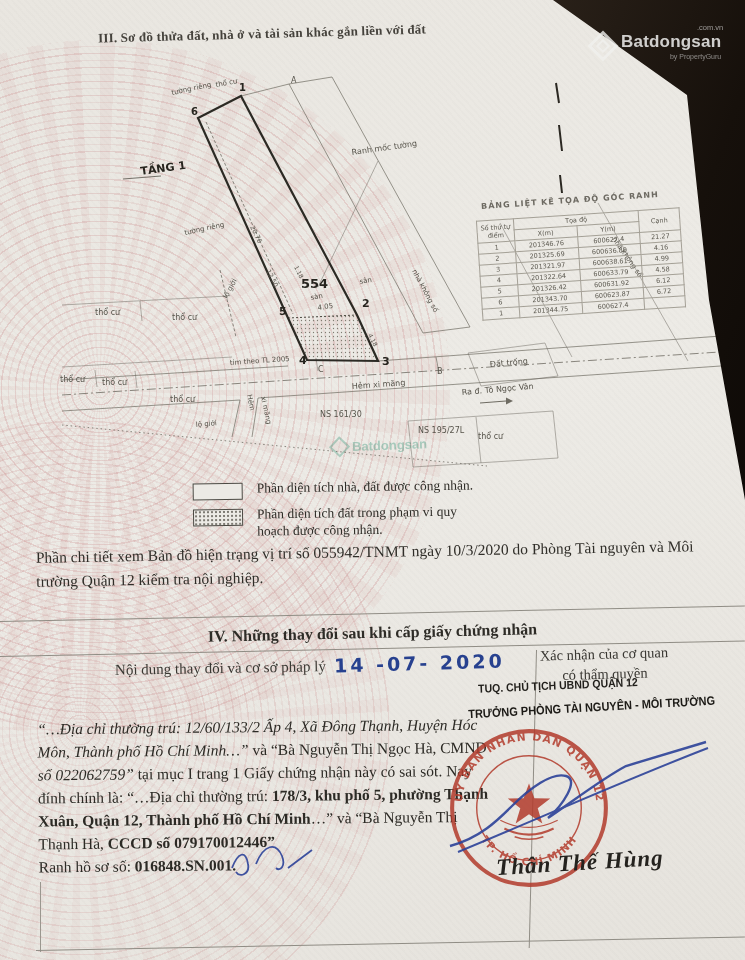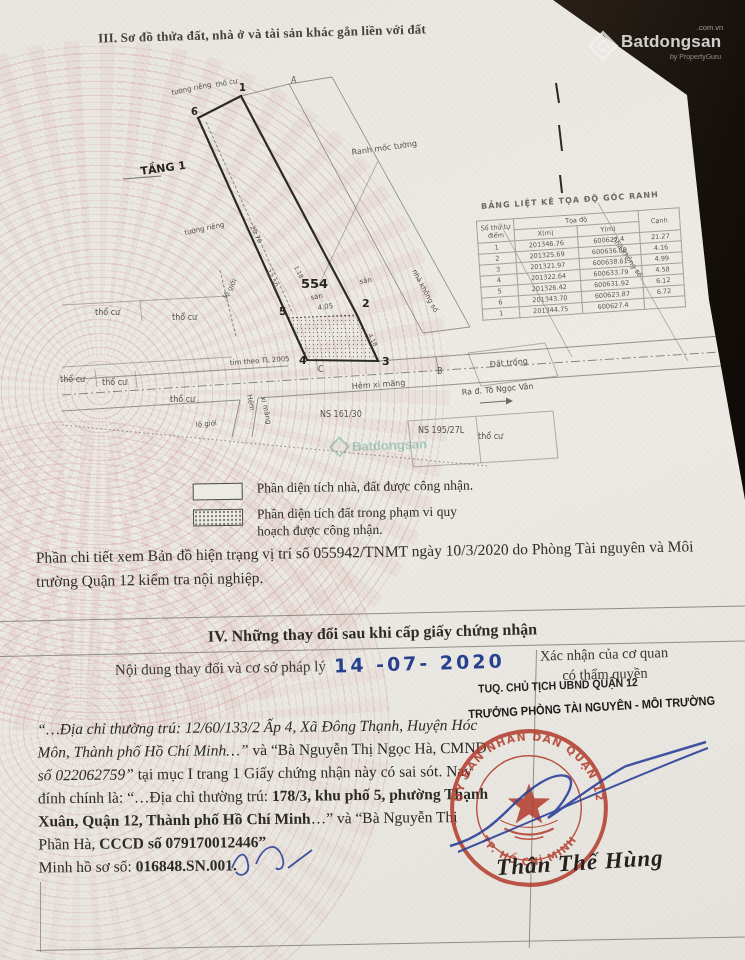--- a/index.html
+++ b/index.html
@@ -262,22 +262,22 @@
   </div>
   <div class="stampline1">TUQ. CHỦ TỊCH UBND QUẬN 12</div>
   <div class="stampline2">TRƯỞNG PHÒNG TÀI NGUYÊN - MÔI TRƯỜNG</div>
 
   <div class="body" id="correction-text">
       <div><span class="i">“…Địa chỉ thường trú: 12/60/133/2 Ấp 4, Xã Đông Thạnh, Huyện Hóc</span></div>
       <div><span class="i">Môn, Thành phố Hồ Chí Minh…”</span><span class=""> và “Bà Nguyễn Thị Ngọc Hà, CMND</span></div>
       <div><span class="i">số 022062759”</span><span class=""> tại mục I trang 1 Giấy chứng nhận này có sai sót. Nay</span></div>
       <div><span class="">đính chính là: “…Địa chỉ thường trú: </span><span class="b">178/3, khu phố 5, phường Thạnh</span></div>
       <div><span class="b">Xuân, Quận 12, Thành phố Hồ Chí Minh</span><span class="">…” và “Bà Nguyễn Thị</span></div>
-      <div><span class="">Phần Hà, </span><span class="b">CCCD số 079170012446”</span></div>
-      <div><span class="">Minh hồ sơ số: </span><span class="b">016848.SN.001.</span></div>
+      <div><span class="">Thạnh Hà, </span><span class="b">CCCD số 079170012446”</span></div>
+      <div><span class="">Ranh hồ sơ số: </span><span class="b">016848.SN.001.</span></div>
     </div>
 
   <svg class="seal" viewBox="0 0 160 160">
     <defs>
       <path id="arcTop" d="M14,80 A66,66 0 0 1 146,80" fill="none"></path>
       <path id="arcBot" d="M24,80 A56,56 0 0 0 136,80" fill="none"></path>
     </defs>
     <circle cx="80" cy="80" r="75" fill="none" stroke="#b23b2c" stroke-width="4"></circle>
     <circle cx="80" cy="80" r="51" fill="none" stroke="#b23b2c" stroke-width="1.4"></circle>
     <text font-family="DejaVu Sans, sans-serif" font-size="10.5" font-weight="bold" fill="#b23b2c" letter-spacing="1.2">

